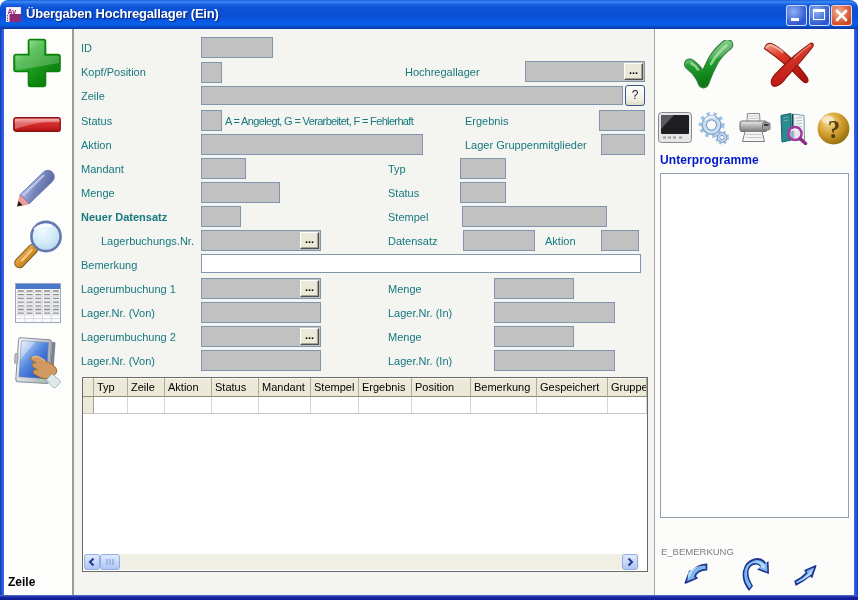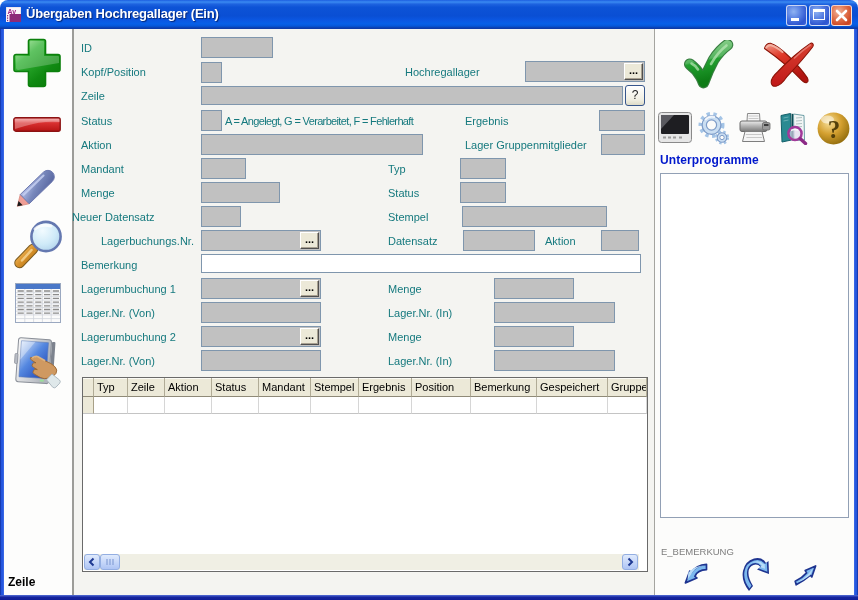--- a/index.html
+++ b/index.html
@@ -192,21 +192,21 @@
     </svg></div>
 <div id="suche" class="abs">Zeile</div>
 
 <div class="abs lbl" style="left:81px;top:42px;">ID</div>
 <div class="abs lbl" style="left:81px;top:66px;">Kopf/Position</div>
 <div class="abs lbl" style="left:81px;top:90px;">Zeile</div>
 <div class="abs lbl" style="left:81px;top:115px;">Status</div>
 <div class="abs lbl" style="left:81px;top:139px;">Aktion</div>
 <div class="abs lbl" style="left:81px;top:163px;">Mandant</div>
 <div class="abs lbl" style="left:81px;top:187px;">Menge</div>
-<div class="abs lbl" style="left:72px;top:211px;">Neuer Datensatz</div>
+<div class="abs lbl" style="left:81px;top:211px;font-weight:bold;">Neuer Datensatz</div>
 <div class="abs lbl" style="left:81px;top:235px;padding-left:20px;">Lagerbuchungs.Nr.</div>
 <div class="abs lbl" style="left:81px;top:259px;">Bemerkung</div>
 <div class="abs lbl" style="left:81px;top:283px;">Lagerumbuchung 1</div>
 <div class="abs lbl" style="left:81px;top:307px;">Lager.Nr. (Von)</div>
 <div class="abs lbl" style="left:81px;top:331px;">Lagerumbuchung 2</div>
 <div class="abs lbl" style="left:81px;top:355px;">Lager.Nr. (Von)</div>
 
 <div class="abs lbl" style="left:405px;top:66px;">Hochregallager</div>
 <div class="abs lbl" style="left:225px;top:115px;letter-spacing:-0.65px;">A = Angelegt, G = Verarbeitet, F = Fehlerhaft</div>
 <div class="abs lbl" style="left:465px;top:115px;">Ergebnis</div>

